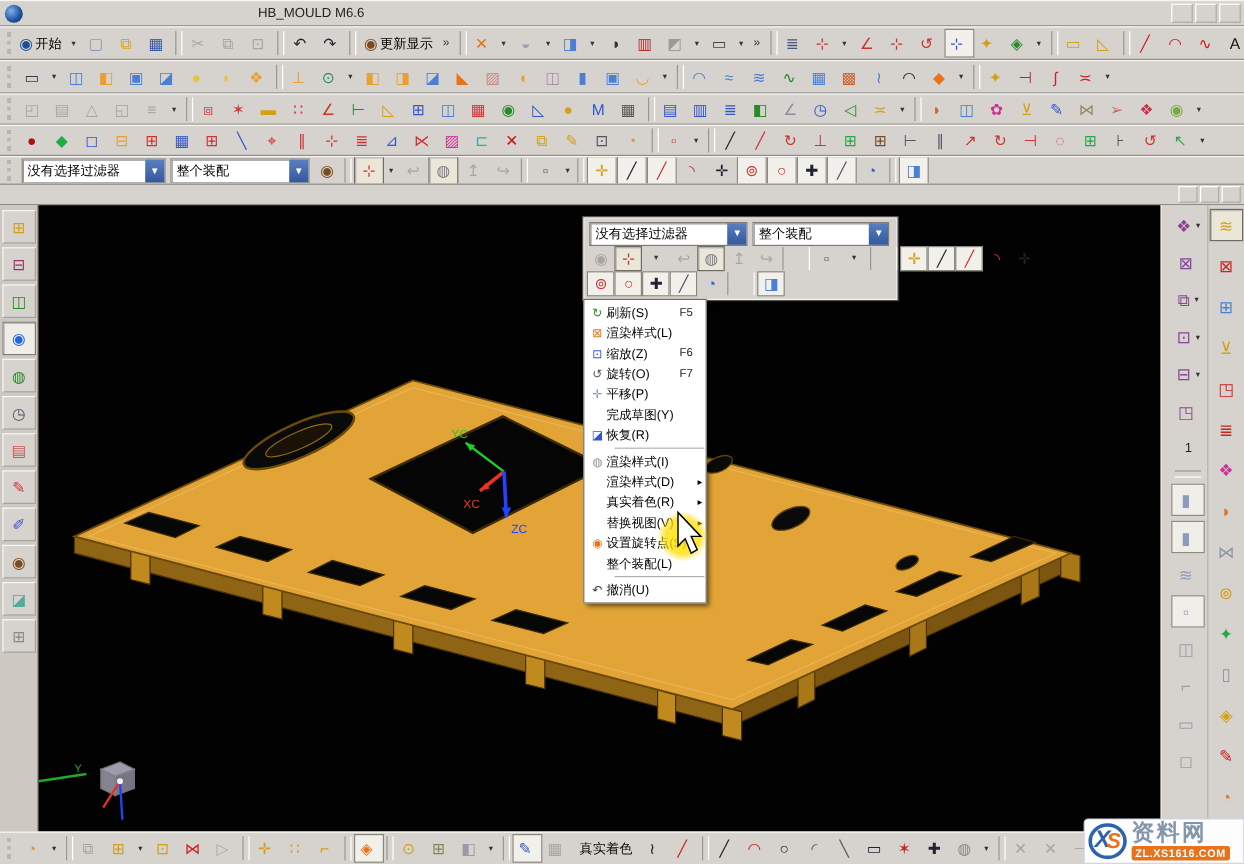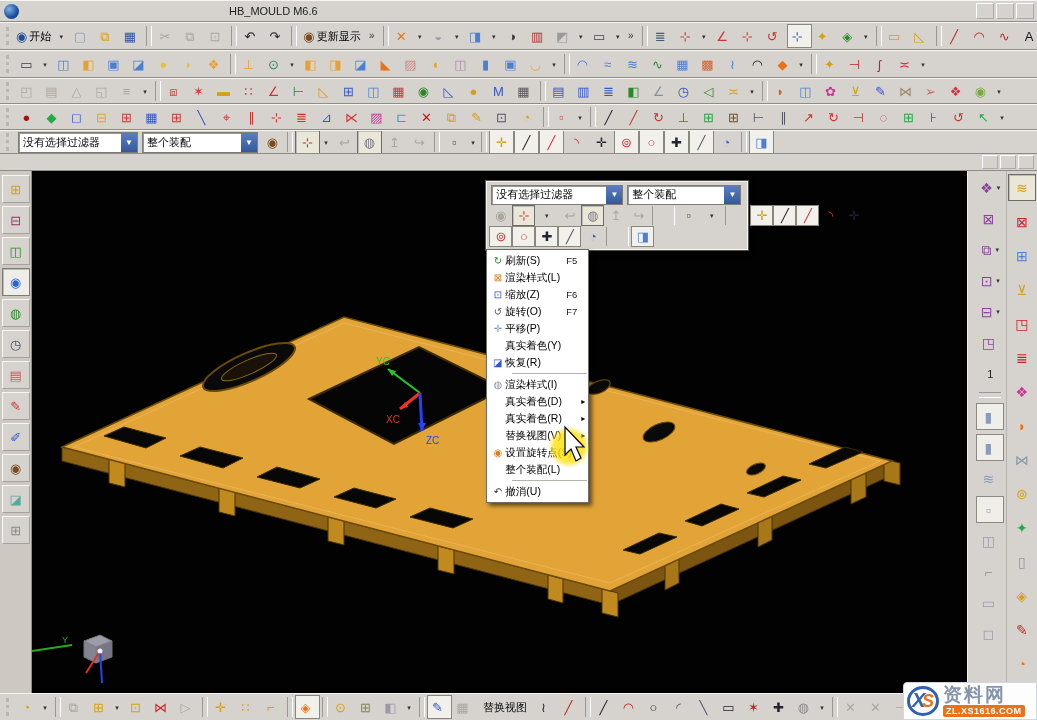--- a/index.html
+++ b/index.html
@@ -4,21 +4,21 @@
 <style>
   html,body{margin:0;padding:0;}
   body{font-family:"Liberation Sans",sans-serif;background:#808080;}
   #screen{position:relative;width:1037px;height:720px;background:#d6d3ce;overflow:hidden;
           font-size:11px;color:#000;}
   
   .hbar{display:flex;align-items:center;border-top:1px solid #f6f5f2;border-bottom:1px solid #8f8c86;
         background:#d6d3ce;padding:0 3px;box-sizing:border-box;position:relative;}
   #menubar{height:22px;}
   #menubar .mitem{padding:2px 7px;cursor:default;white-space:nowrap;font-size:11px;}
-  #menubar .apptitle{margin-left:24px;font-size:11px;color:#222;flex:1;}
+  #menubar .apptitle{margin-left:10px;font-size:11px;color:#222;flex:1;}
   .winbtns{display:flex;gap:2px;margin-left:auto;}
   .winbtn{width:16px;height:14px;background:#d6d3ce;border:1px outset #fff;font-size:9px;
           display:flex;align-items:center;justify-content:center;color:#111;}
   #appicon{width:15px;height:15px;border-radius:50%;margin:0 4px 0 1px;
            background:radial-gradient(circle at 35% 35%,#7db2e8,#1c4f9c 60%,#0c2c60);}
   
   .tbrow{display:flex;align-items:center;flex-wrap:nowrap;overflow:hidden;}
   #row1,#row2{height:28px;} #row3,#row4{height:26px;} #selbar{height:24px;}
   .tbrow::before{content:"";width:4px;height:18px;border-left:3px dotted #b9b6af;margin:0 3px;}
   .tb{width:23px;height:22px;display:inline-flex;align-items:center;justify-content:center;
@@ -1163,21 +1163,21 @@
 
           <div class="mi">
             <span class="mico" style="color: rgb(136, 152, 184);">✛</span>
             <span class="mlabel">平移(P)</span>
             <span class="mshort"></span>
             <span class="msub"></span>
           </div>
 
           <div class="mi">
             <span class="mico"></span>
-            <span class="mlabel">真实着色(Y)</span>
+            <span class="mlabel">完成草图(Y)</span>
             <span class="mshort"></span>
             <span class="msub"></span>
           </div>
 
           <div class="mi">
             <span class="mico" style="color: rgb(51, 85, 204);">◪</span>
             <span class="mlabel">恢复(R)</span>
             <span class="mshort"></span>
             <span class="msub"></span>
           </div>
@@ -1191,21 +1191,21 @@
 
           <div class="mi">
             <span class="mico" style="color: rgb(136, 144, 160);">◍</span>
             <span class="mlabel">渲染样式(I)</span>
             <span class="mshort"></span>
             <span class="msub"></span>
           </div>
 
           <div class="mi">
             <span class="mico"></span>
-            <span class="mlabel">真实着色(D)</span>
+            <span class="mlabel">渲染样式(D)</span>
             <span class="mshort"></span>
             <span class="msub">▸</span>
           </div>
 
           <div class="mi">
             <span class="mico"></span>
             <span class="mlabel">真实着色(R)</span>
             <span class="mshort"></span>
             <span class="msub">▸</span>
           </div>
@@ -1503,21 +1503,21 @@
       <span class="tb boxed">
         <span class="g" style="color: rgb(51, 85, 204);">✎</span>
         <span class="tlabel"></span>
       </span>
       <span class="tb disabled">
         <span class="g" style="color: rgb(168, 164, 156);">▦</span>
         <span class="tlabel"></span>
       </span>
       <span class="tb label disabled wide">
         <span class="g"></span>
-        <span class="tlabel">替换视图</span>
+        <span class="tlabel">真实着色</span>
       </span>
       <span class="tb">
         <span class="g" style="color: rgb(34, 34, 51);">≀</span>
         <span class="tlabel"></span>
       </span>
       <span class="tb">
         <span class="g" style="color: rgb(204, 34, 34);">╱</span>
         <span class="tlabel"></span>
       </span>
       <span class="tb sep">

